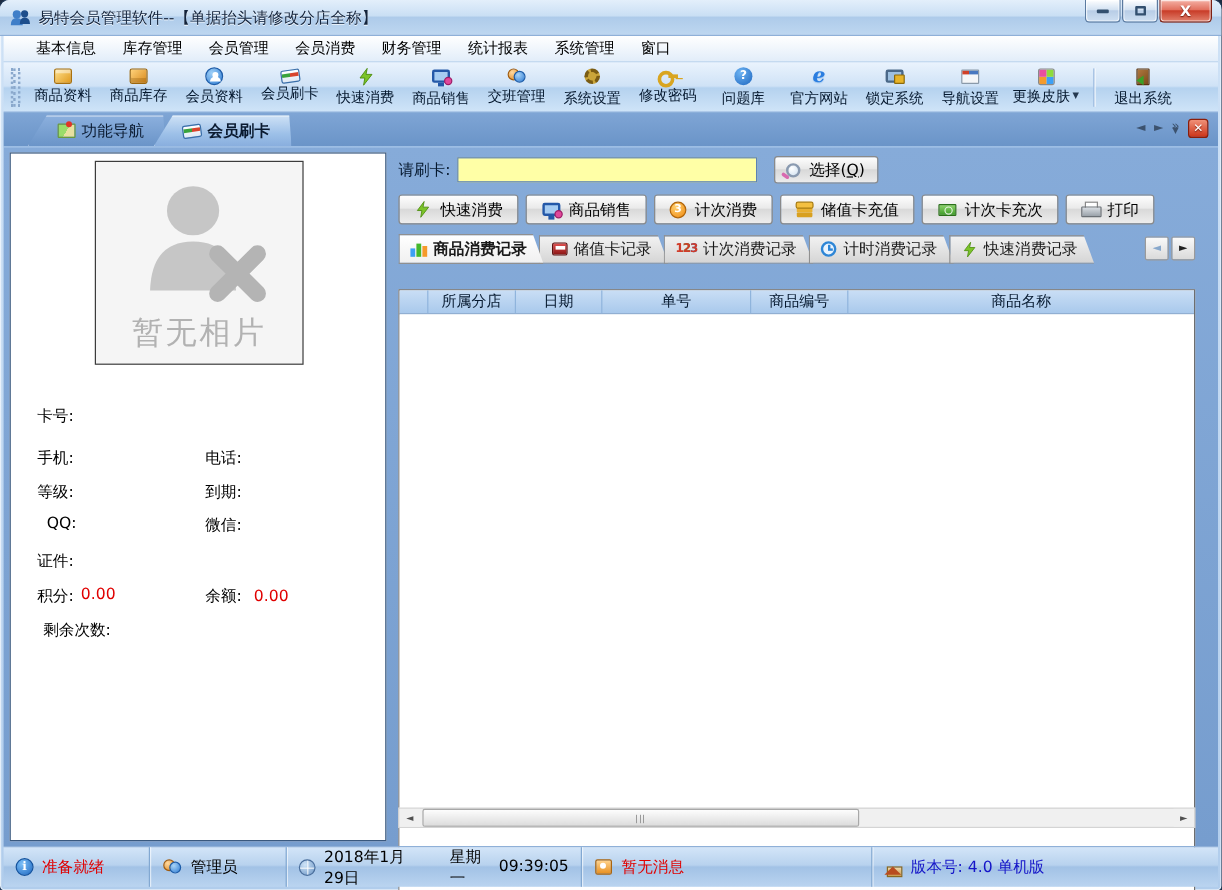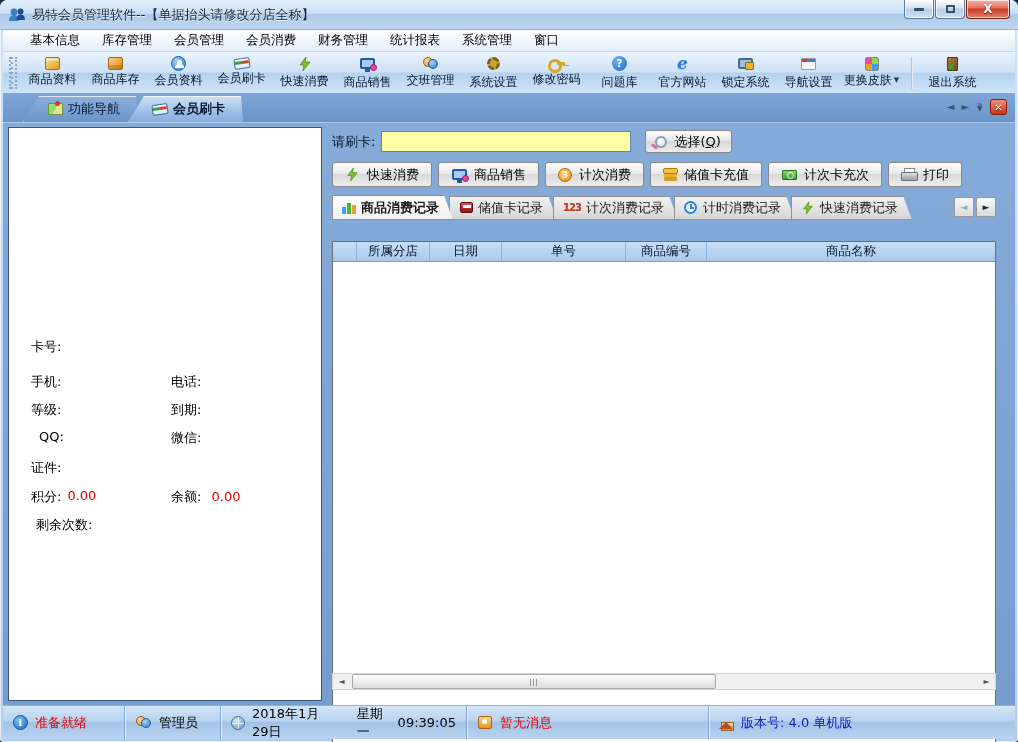--- a/index.html
+++ b/index.html
@@ -209,21 +209,21 @@
       background:linear-gradient(#fdfdfd,#dcdcdc); border:1px solid #a8a8a8; border-radius:2px; }
   .hs-thumb::after { content:""; position:absolute; left:50%; top:4px; width:8px; height:7px; transform:translateX(-50%);
       background:repeating-linear-gradient(to right,#9a9a9a 0 1px,transparent 1px 3px); }
 
   
   .statusbar { position:absolute; bottom:3px; left:3px; right:3px; height:34px;
       background:linear-gradient(#d3e5f8 0%, #b8d2ee 45%, #a2c2e6 50%, #bad4f0 100%);
       border-top:1px solid #8fb0d8; display:flex; align-items:center; font-size:13px; }
   .sb-seg { height:100%; display:flex; align-items:center; gap:7px; padding:0 10px;
       border-right:1px solid #82a8d2; box-shadow:1px 0 0 rgba(255,255,255,.6); }
-  .sb-1 { width:122px; } .sb-2 { width:96px; } .sb-3 { width:246px; } .sb-4 { width:242px; }
+  .sb-1 { width:122px; } .sb-2 { width:114px; } .sb-3 { width:246px; } .sb-4 { width:242px; }
   .sb-5 { flex:1; border-right:none; box-shadow:none; }
   .sb-text-red { color:#e00000; }
   .sb-text-blue { color:#1515c8; }
   .sb-date span { margin-right:0; }
   .sb-weekday { margin-left:14px; }
   .sb-time { }
 </style>
 </head>
 <body>
 
@@ -362,20 +362,28 @@
       <span class="strip-arrow">◄</span>
       <span class="strip-arrow">►</span>
       <span class="strip-chevron">»<span class="dn">▼</span></span>
       <span class="strip-close">✕</span>
     </div>
   </div>
 
   <div class="content">
 
     <div class="member-panel">
+      <div class="photo-box">
+        <svg width="130" height="110" viewBox="0 0 100 86">
+          <ellipse cx="46" cy="20" rx="17" ry="16" fill="#c6c6c6"></ellipse>
+          <path d="M18 72 q1-32 28-32 q27 0 28 32 z" fill="#c6c6c6"></path>
+          <path d="M62 48 L88 74 M88 48 L62 74" stroke="#b4b4b4" stroke-width="11" stroke-linecap="round"></path>
+        </svg>
+        <div class="photo-text">暂无相片</div>
+      </div>
       <div class="fields">
         <div class="frow" style="top:12px;margin-top:20px;">
           <span class="flabel">卡号:</span>
         </div>
         <div class="frow" style="top:67px;">
           <span class="flabel">手机:</span>
           <span class="fcol2 flabel">电话:</span>
         </div>
         <div class="frow" style="top:95px;">
           <span class="flabel">等级:</span>

